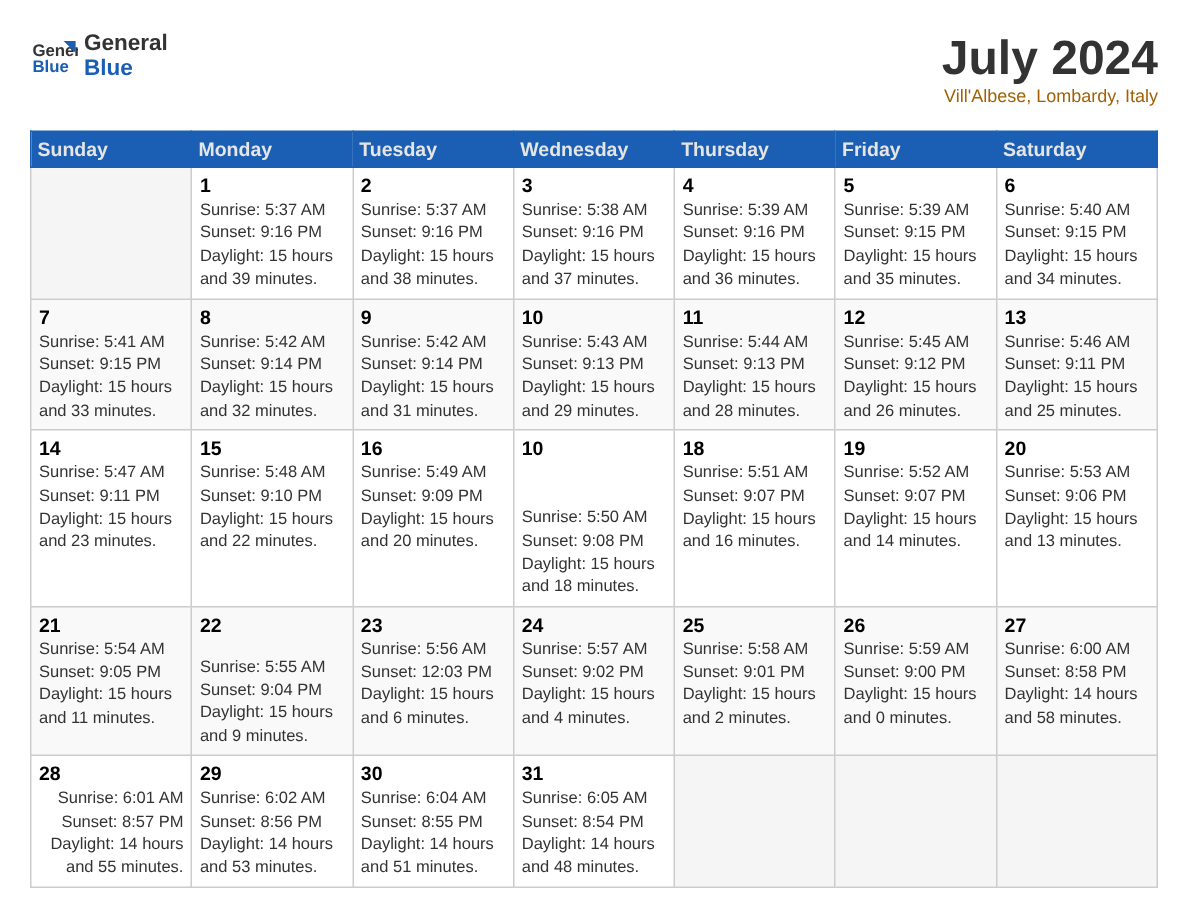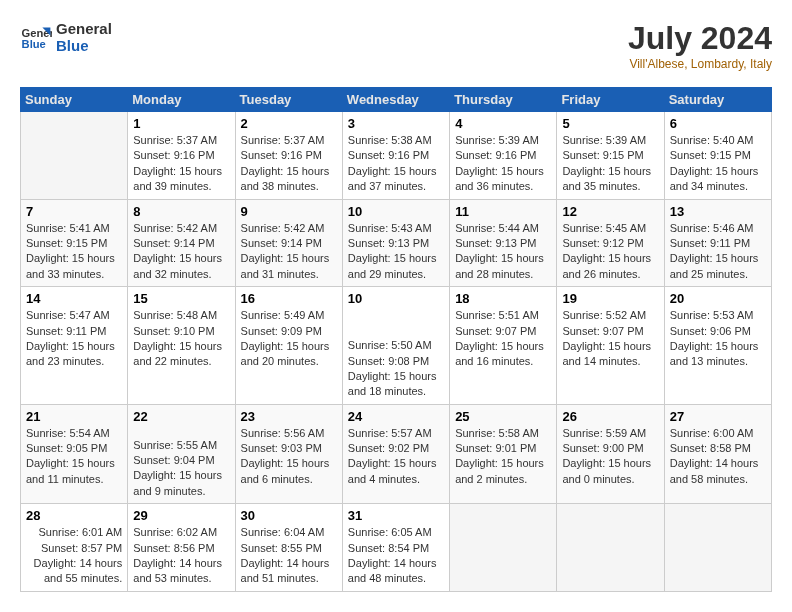--- a/index.html
+++ b/index.html
@@ -269,21 +269,21 @@
         <td>
           <div class="day-number">22</div>
           <div class="day-info" style="white-space: pre-line; margin-top: 14px;">Sunrise: 5:55 AM
 Sunset: 9:04 PM
 Daylight: 15 hours
 and 9 minutes.</div>
         </td>
         <td>
           <div class="day-number">23</div>
           <div class="day-info" style="white-space: pre-line;">Sunrise: 5:56 AM
-Sunset: 9:03 PM
+Sunset: 12:03 PM
 Daylight: 15 hours
 and 6 minutes.</div>
         </td>
         <td>
           <div class="day-number">24</div>
           <div class="day-info" style="white-space: pre-line;">Sunrise: 5:57 AM
 Sunset: 9:02 PM
 Daylight: 15 hours
 and 4 minutes.</div>
         </td>

